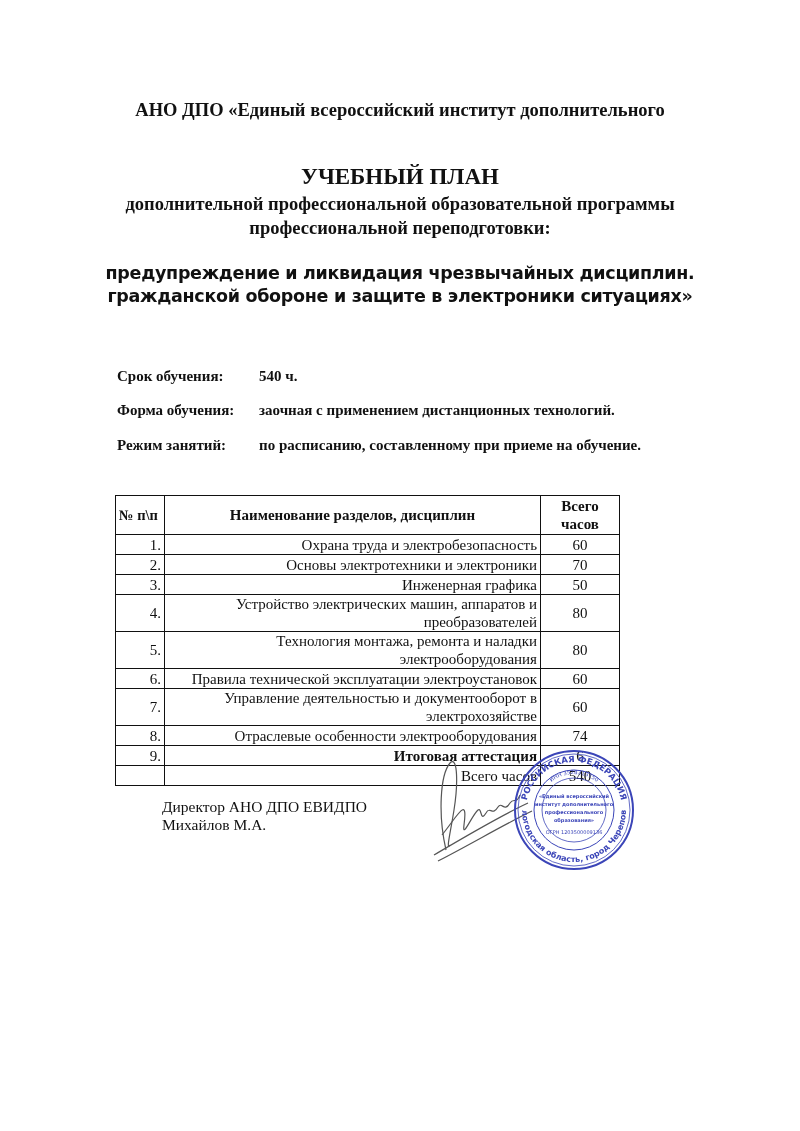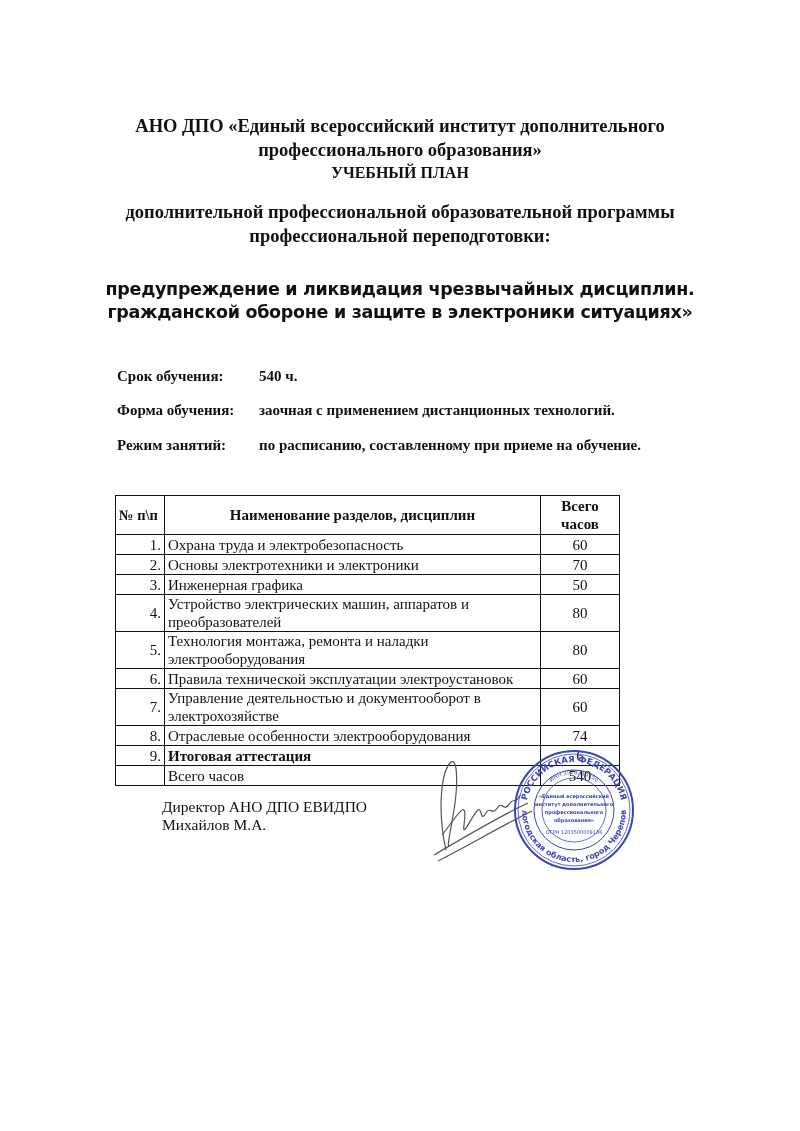--- a/index.html
+++ b/index.html
@@ -1,47 +1,46 @@
 <!DOCTYPE html>
 <html><head>
 <meta charset="utf-8">
 <style>
   html, body { margin: 0; padding: 0; background: #ffffff; }
   body { width: 800px; height: 1131px; position: relative; overflow: hidden;
          font-family: "Liberation Serif", "DejaVu Serif", serif; color: #111; }
-  .center { position: absolute; left: 0; width: 800px; text-align: center; margin-top: 16px; }
+  .center { position: absolute; left: 0; width: 800px; text-align: center; }
   .org { top: 98px; font-weight: bold; font-size: 18.5px; line-height: 24px; }
-  .plan-title { top: 148px; font-weight: bold; font-size: 16px; }
-  .program-type { top: 184px; font-weight: bold; font-size: 18.5px; line-height: 24px; }
+  .plan-title { top: 164px; font-weight: bold; font-size: 23px; }
+  .program-type { top: 192px; font-weight: bold; font-size: 18.5px; line-height: 24px; }
   .program-name { top: 262px; font-family: "DejaVu Sans", "Liberation Sans", sans-serif;
                   font-weight: bold; font-size: 17.5px; line-height: 23px; letter-spacing: -0.3px; }
   .meta { position: absolute; left: 117px; font-weight: bold; font-size: 15px; }
   .meta .lbl { display: inline-block; }
   .meta .val { position: absolute; white-space: nowrap; }
   table.plan { position: absolute; left: 115px; top: 495px; width: 505px;
                border-collapse: collapse; font-size: 15px; }
   table.plan td, table.plan th { border: 1px solid #111; padding: 0 3px; height: 19px; line-height: 18px; }
   table.plan th { font-weight: bold; height: 38px; }
   .c-num { width: 42px; text-align: right; }
-  .c-name { text-align: left; }
+  .c-name { text-align: right; }
   .c-hours { width: 72px; text-align: center; }
   th.c-num { text-align: left; padding-left: 2px; font-size: 14.5px; }
   th.c-name { text-align: center; }
   th.c-hours { line-height: 19px; }
   .bold { font-weight: bold; }
   .signature-block { position: absolute; left: 162px; top: 798px; font-size: 15.5px; line-height: 18px; }
   .sig { position: absolute; left: 428px; top: 755px; }
   .stamp { position: absolute; left: 512px; top: 748px; }
 </style>
 </head>
 <body>
 
 <div class="center org">
   <div>АНО ДПО «Единый всероссийский институт дополнительного</div>
-  <div>профессионального образования»</div>
 </div>
 
 <div class="center plan-title">УЧЕБНЫЙ ПЛАН</div>
 
 <div class="center program-type">
   <div>дополнительной профессиональной образовательной программы</div>
   <div>профессиональной переподготовки:</div>
 </div>
 
 <div class="center program-name">

